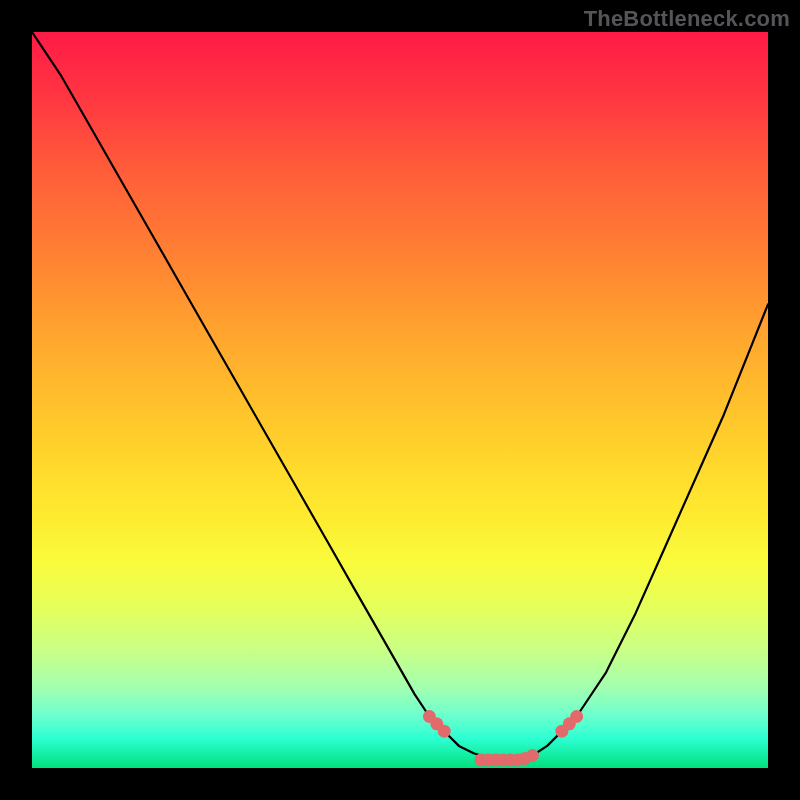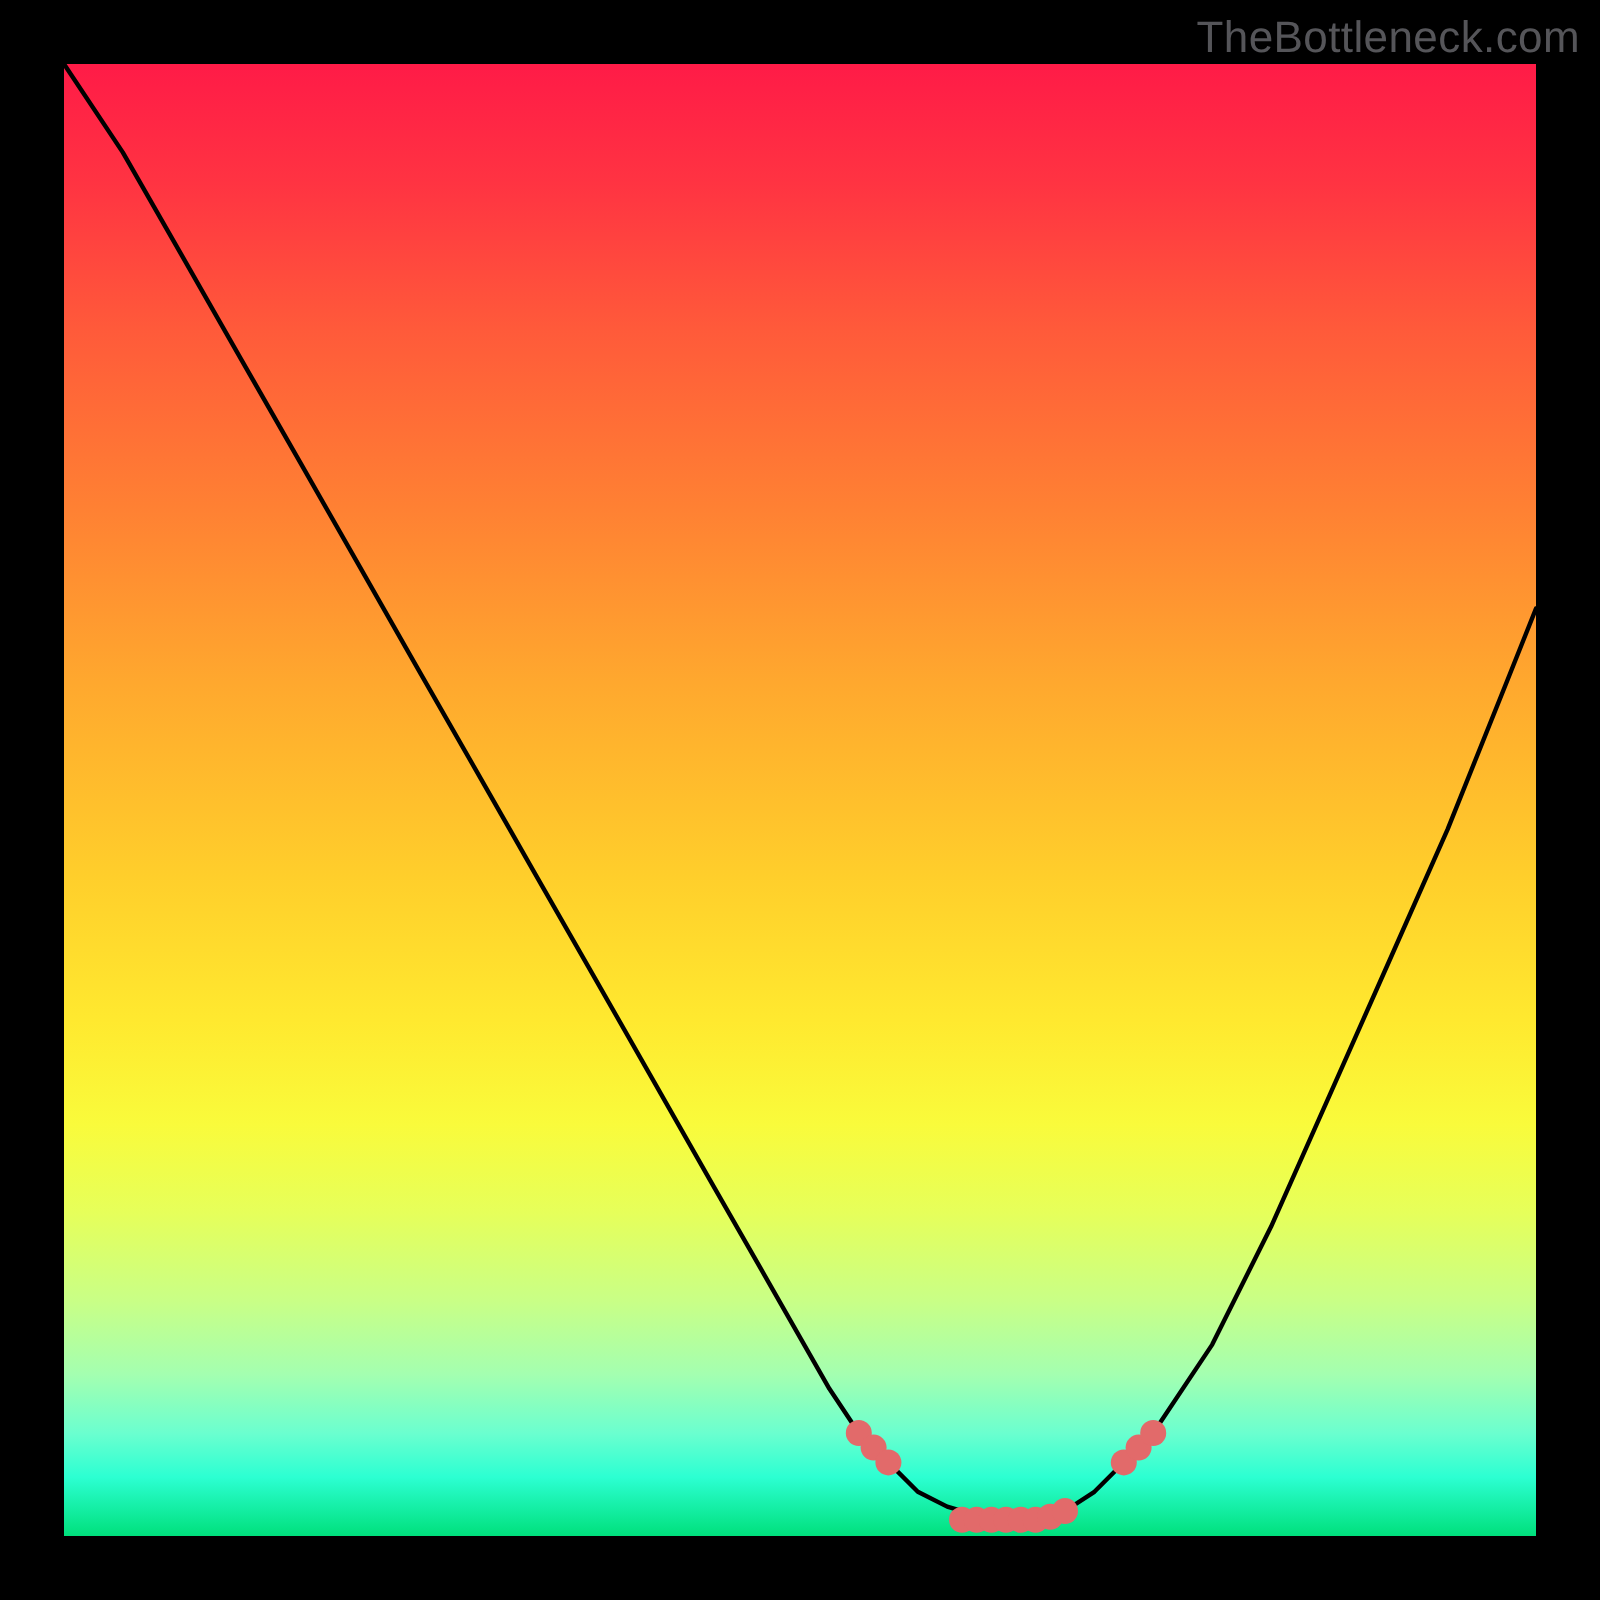--- a/index.html
+++ b/index.html
@@ -48,21 +48,21 @@
     top: 0;
     width: 736px;
     height: 736px;
   }
   .watermark {
     position: absolute;
     top: 6px;
     right: 10px;
     color: #555559;
     font-size: 22px;
-    font-weight: 400;
+    font-weight: 700;
     letter-spacing: 0.2px;
     user-select: none;
   }
 </style>
 </head>
 <body>
 
 <div class="stage">
 
   <div class="watermark">TheBottleneck.com</div>

